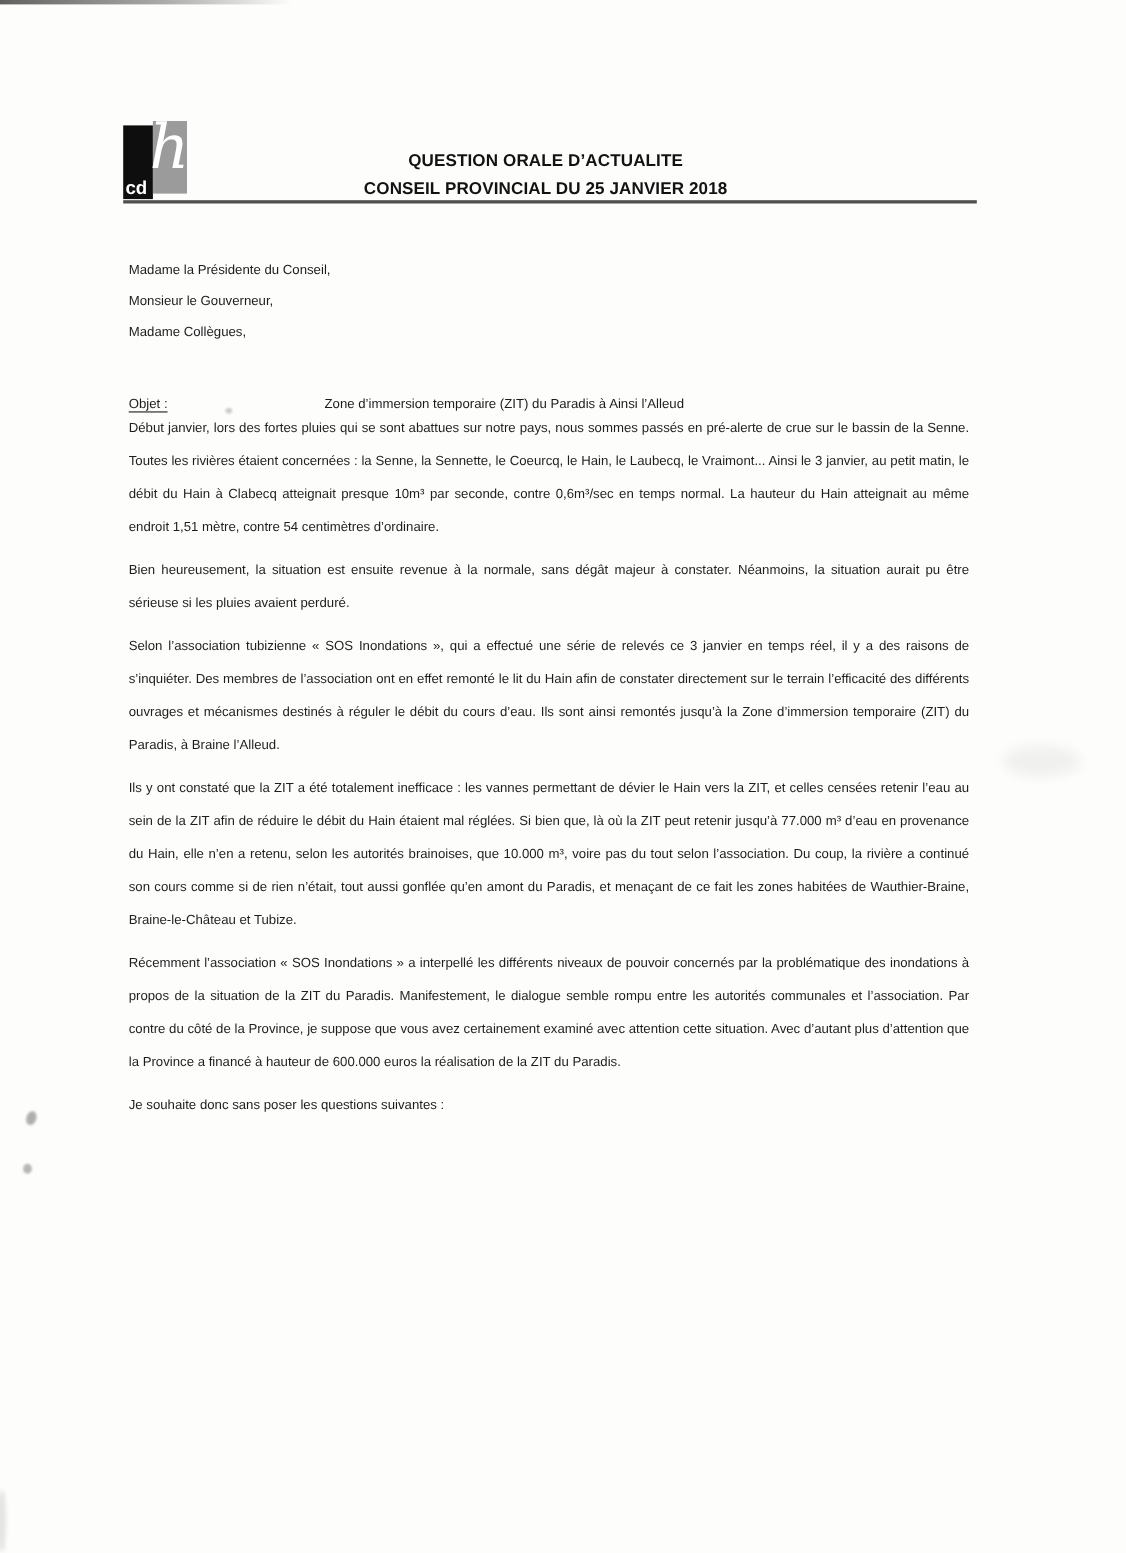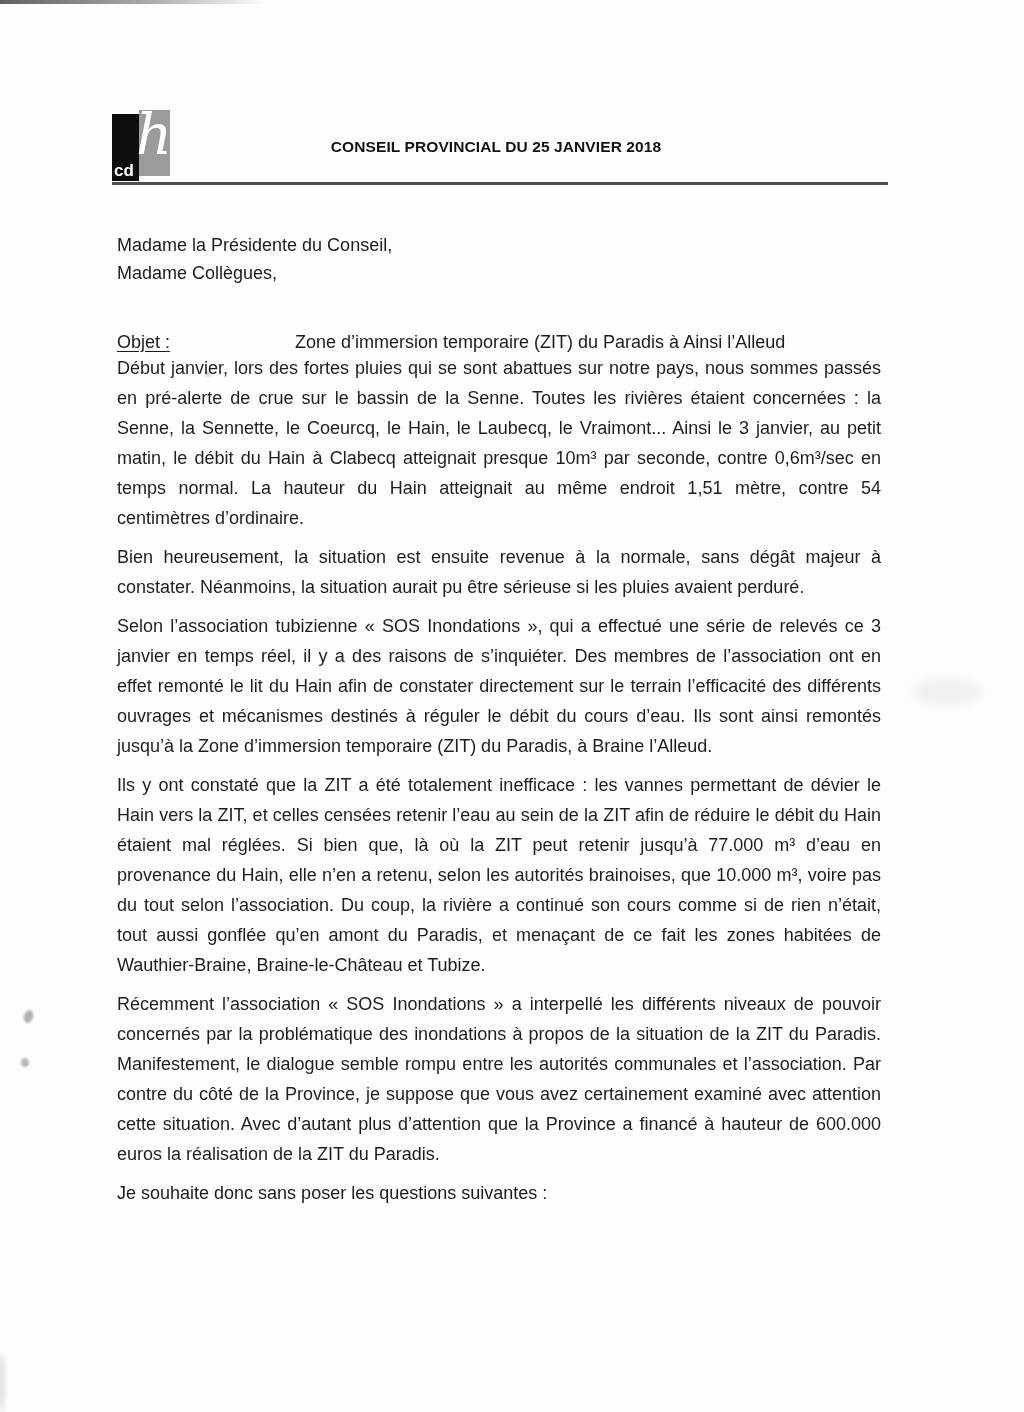--- a/index.html
+++ b/index.html
@@ -46,21 +46,21 @@
     position: absolute; left: 110px; top: 134px; width: 772px;
     text-align: center; font-weight: bold; font-size: 15.5px; line-height: 25px;
     color: #121212; letter-spacing: .1px;
   }
   .header-rule {
     position: absolute; left: 112px; top: 182px; width: 776px; height: 3px;
     background: #4f4f4f;
   }
 
   
-  .content { position: absolute; left: 117px; top: 231px; width: 764px; font-size: 18px; }
+  .content { position: absolute; left: 117px; top: 231px; width: 764px; font-size: 12px; }
 
   .salutation p { margin: 0; line-height: 28px; }
 
   .objet-row { display: flex; margin-top: 45px; font-weight: normal; }
   .objet-label { width: 178px; text-decoration: underline; text-underline-offset: 3px; }
   .objet-subject { flex: 1; }
 
   .paragraphs { }
   .para {
     margin: 0 0 9px 0;
@@ -84,28 +84,30 @@
   <div class="speck smudge-left-edge"></div>
 
   <div class="logo">
     <div class="logo-black"></div>
     <div class="logo-gray"></div>
     <span class="logo-cd">cd</span>
     <span class="logo-h">h</span>
   </div>
 
   <div class="header-titles">
+    <div>QUESTION ORALE D’ACTUALITE</div>
     <div>CONSEIL PROVINCIAL DU 25 JANVIER 2018</div>
   </div>
   <div class="header-rule"></div>
 
   <div class="content">
 
     <div class="salutation">
       <p>Madame la Présidente du Conseil,</p>
+      <p>Monsieur le Gouverneur,</p>
       <p>Madame Collègues,</p>
     </div>
 
     <div class="objet-row">
       <span class="objet-label">Objet :</span>
       <span class="objet-subject">Zone d’immersion temporaire (ZIT) du Paradis à Ainsi l’Alleud</span>
     </div>
 
     <div class="paragraphs">
       <p class="para">Début janvier, lors des fortes pluies qui se sont abattues sur notre pays, nous sommes passés en pré-alerte de crue sur le bassin de la Senne. Toutes les rivières étaient concernées : la Senne, la Sennette, le Coeurcq, le Hain, le Laubecq, le Vraimont... Ainsi le 3 janvier, au petit matin, le débit du Hain à Clabecq atteignait presque 10m³ par seconde, contre 0,6m³/sec en temps normal. La hauteur du Hain atteignait au même endroit 1,51 mètre, contre 54 centimètres d’ordinaire.</p>

